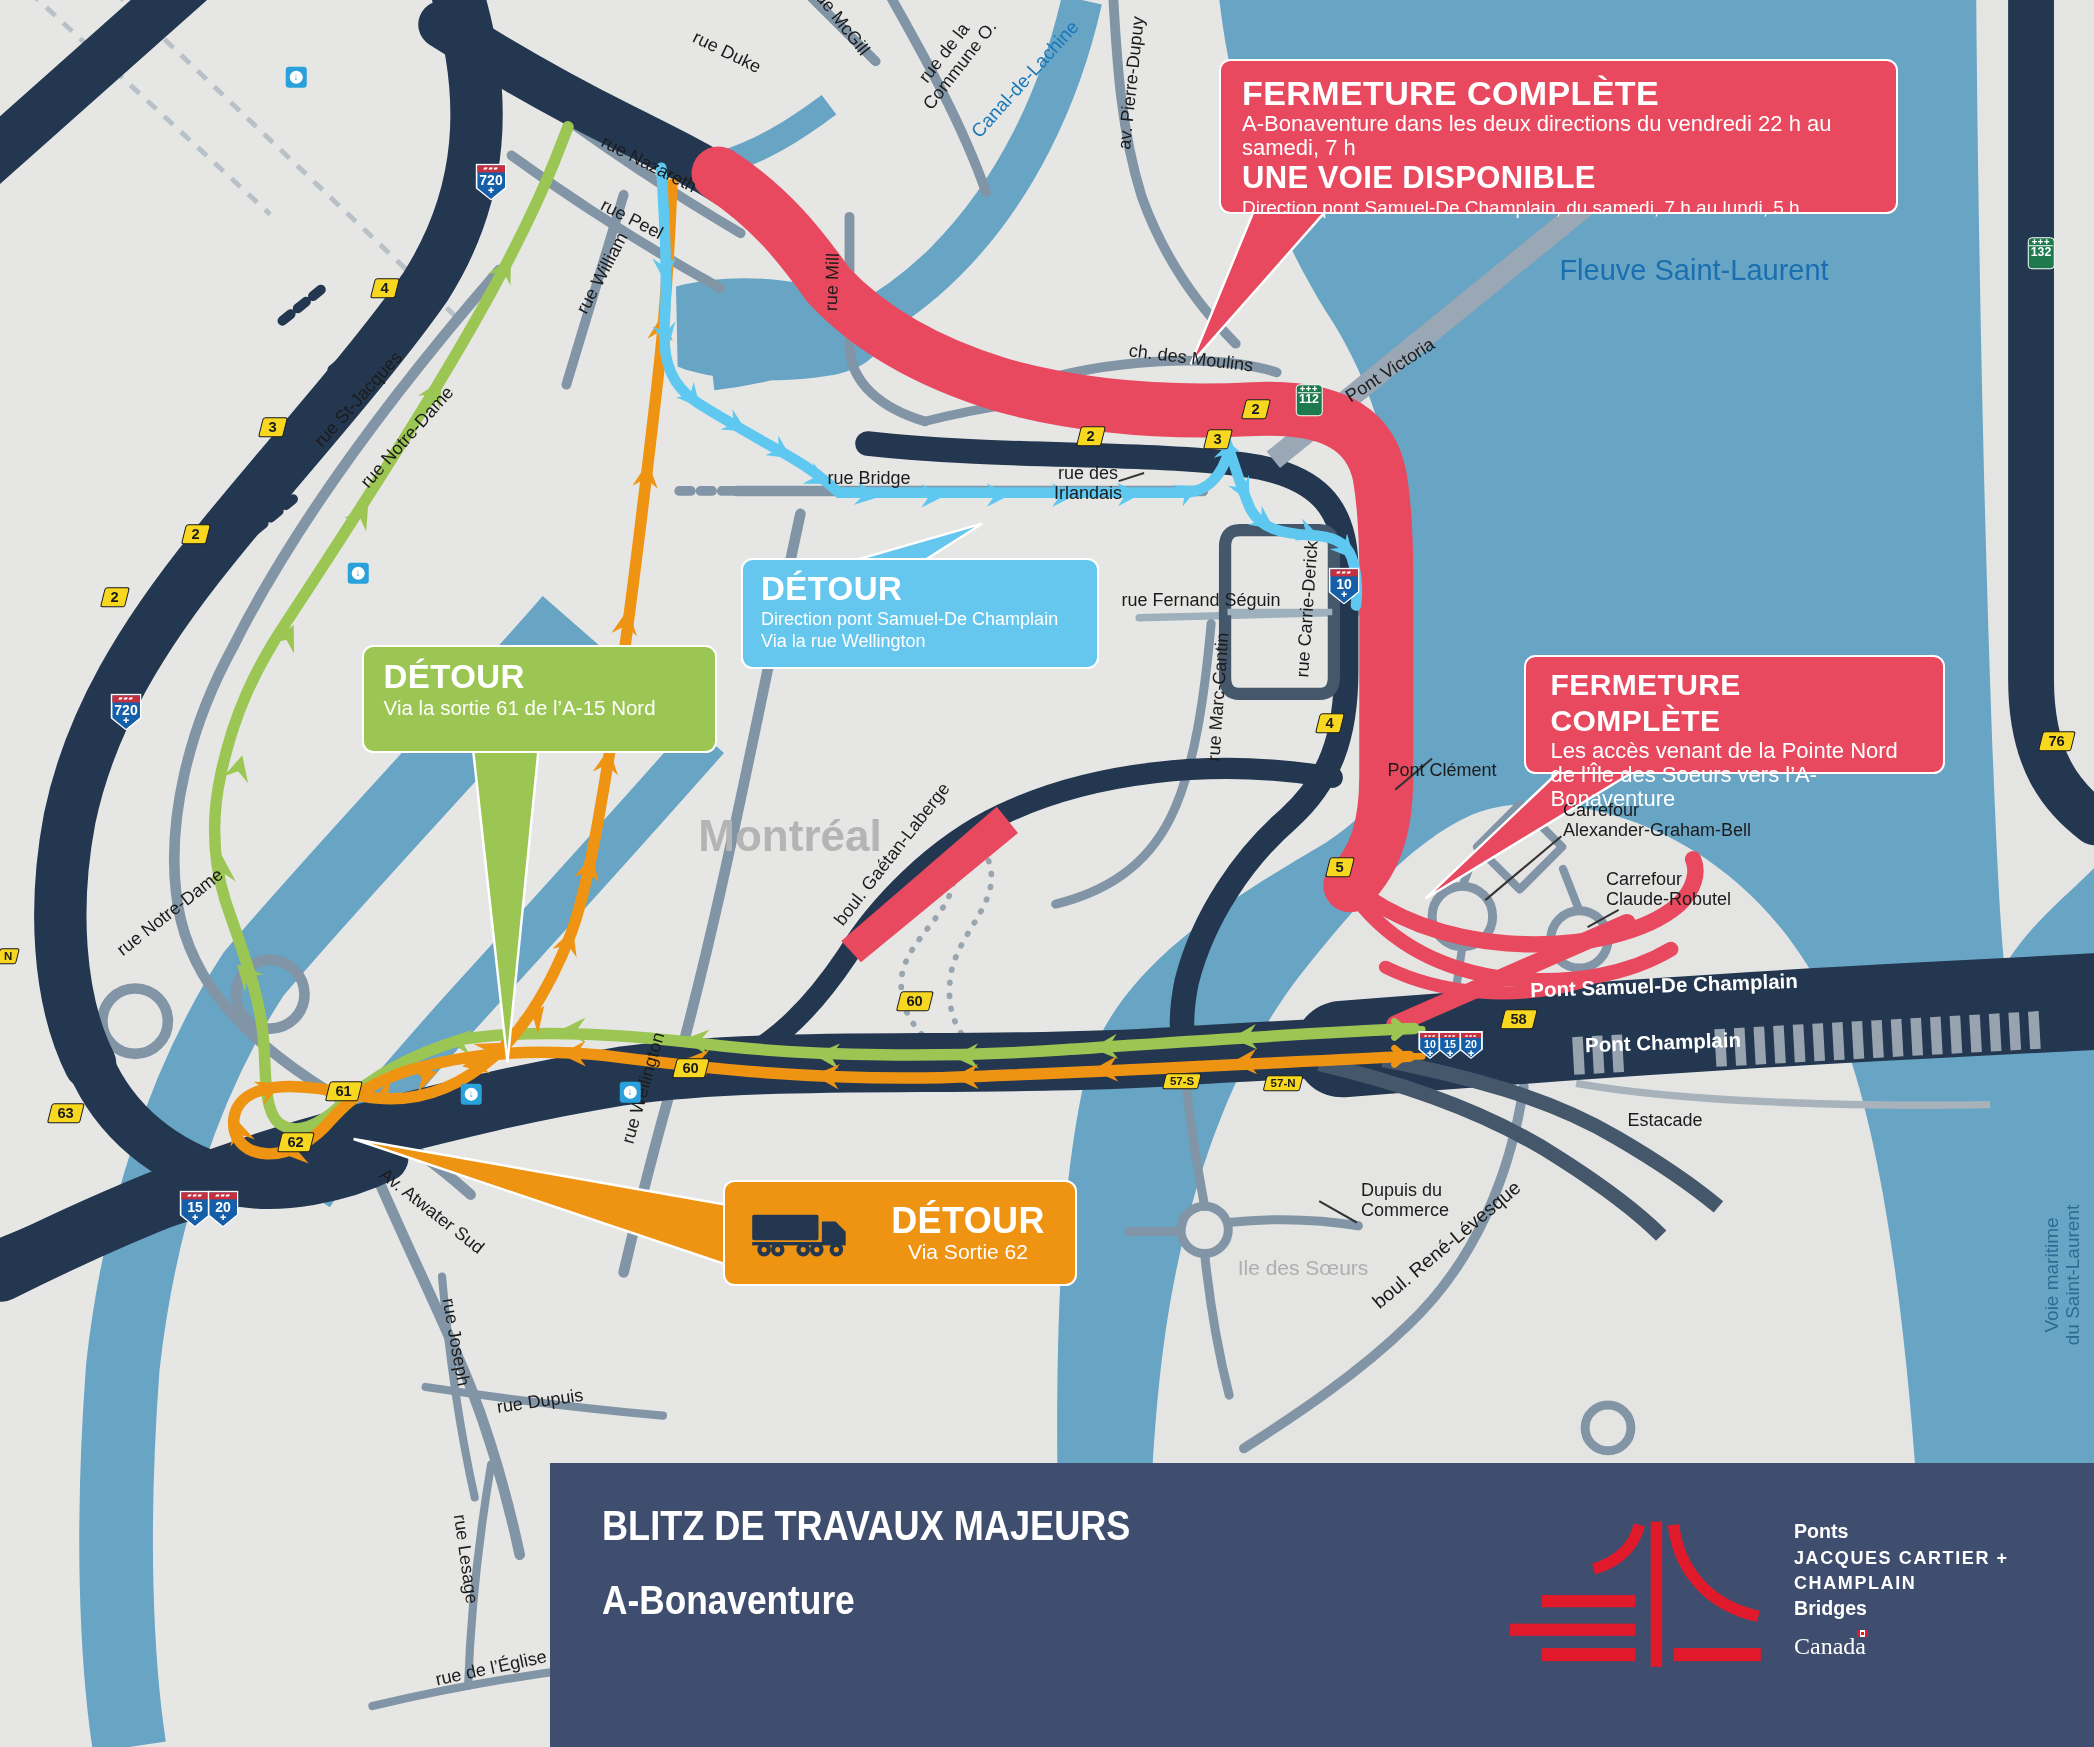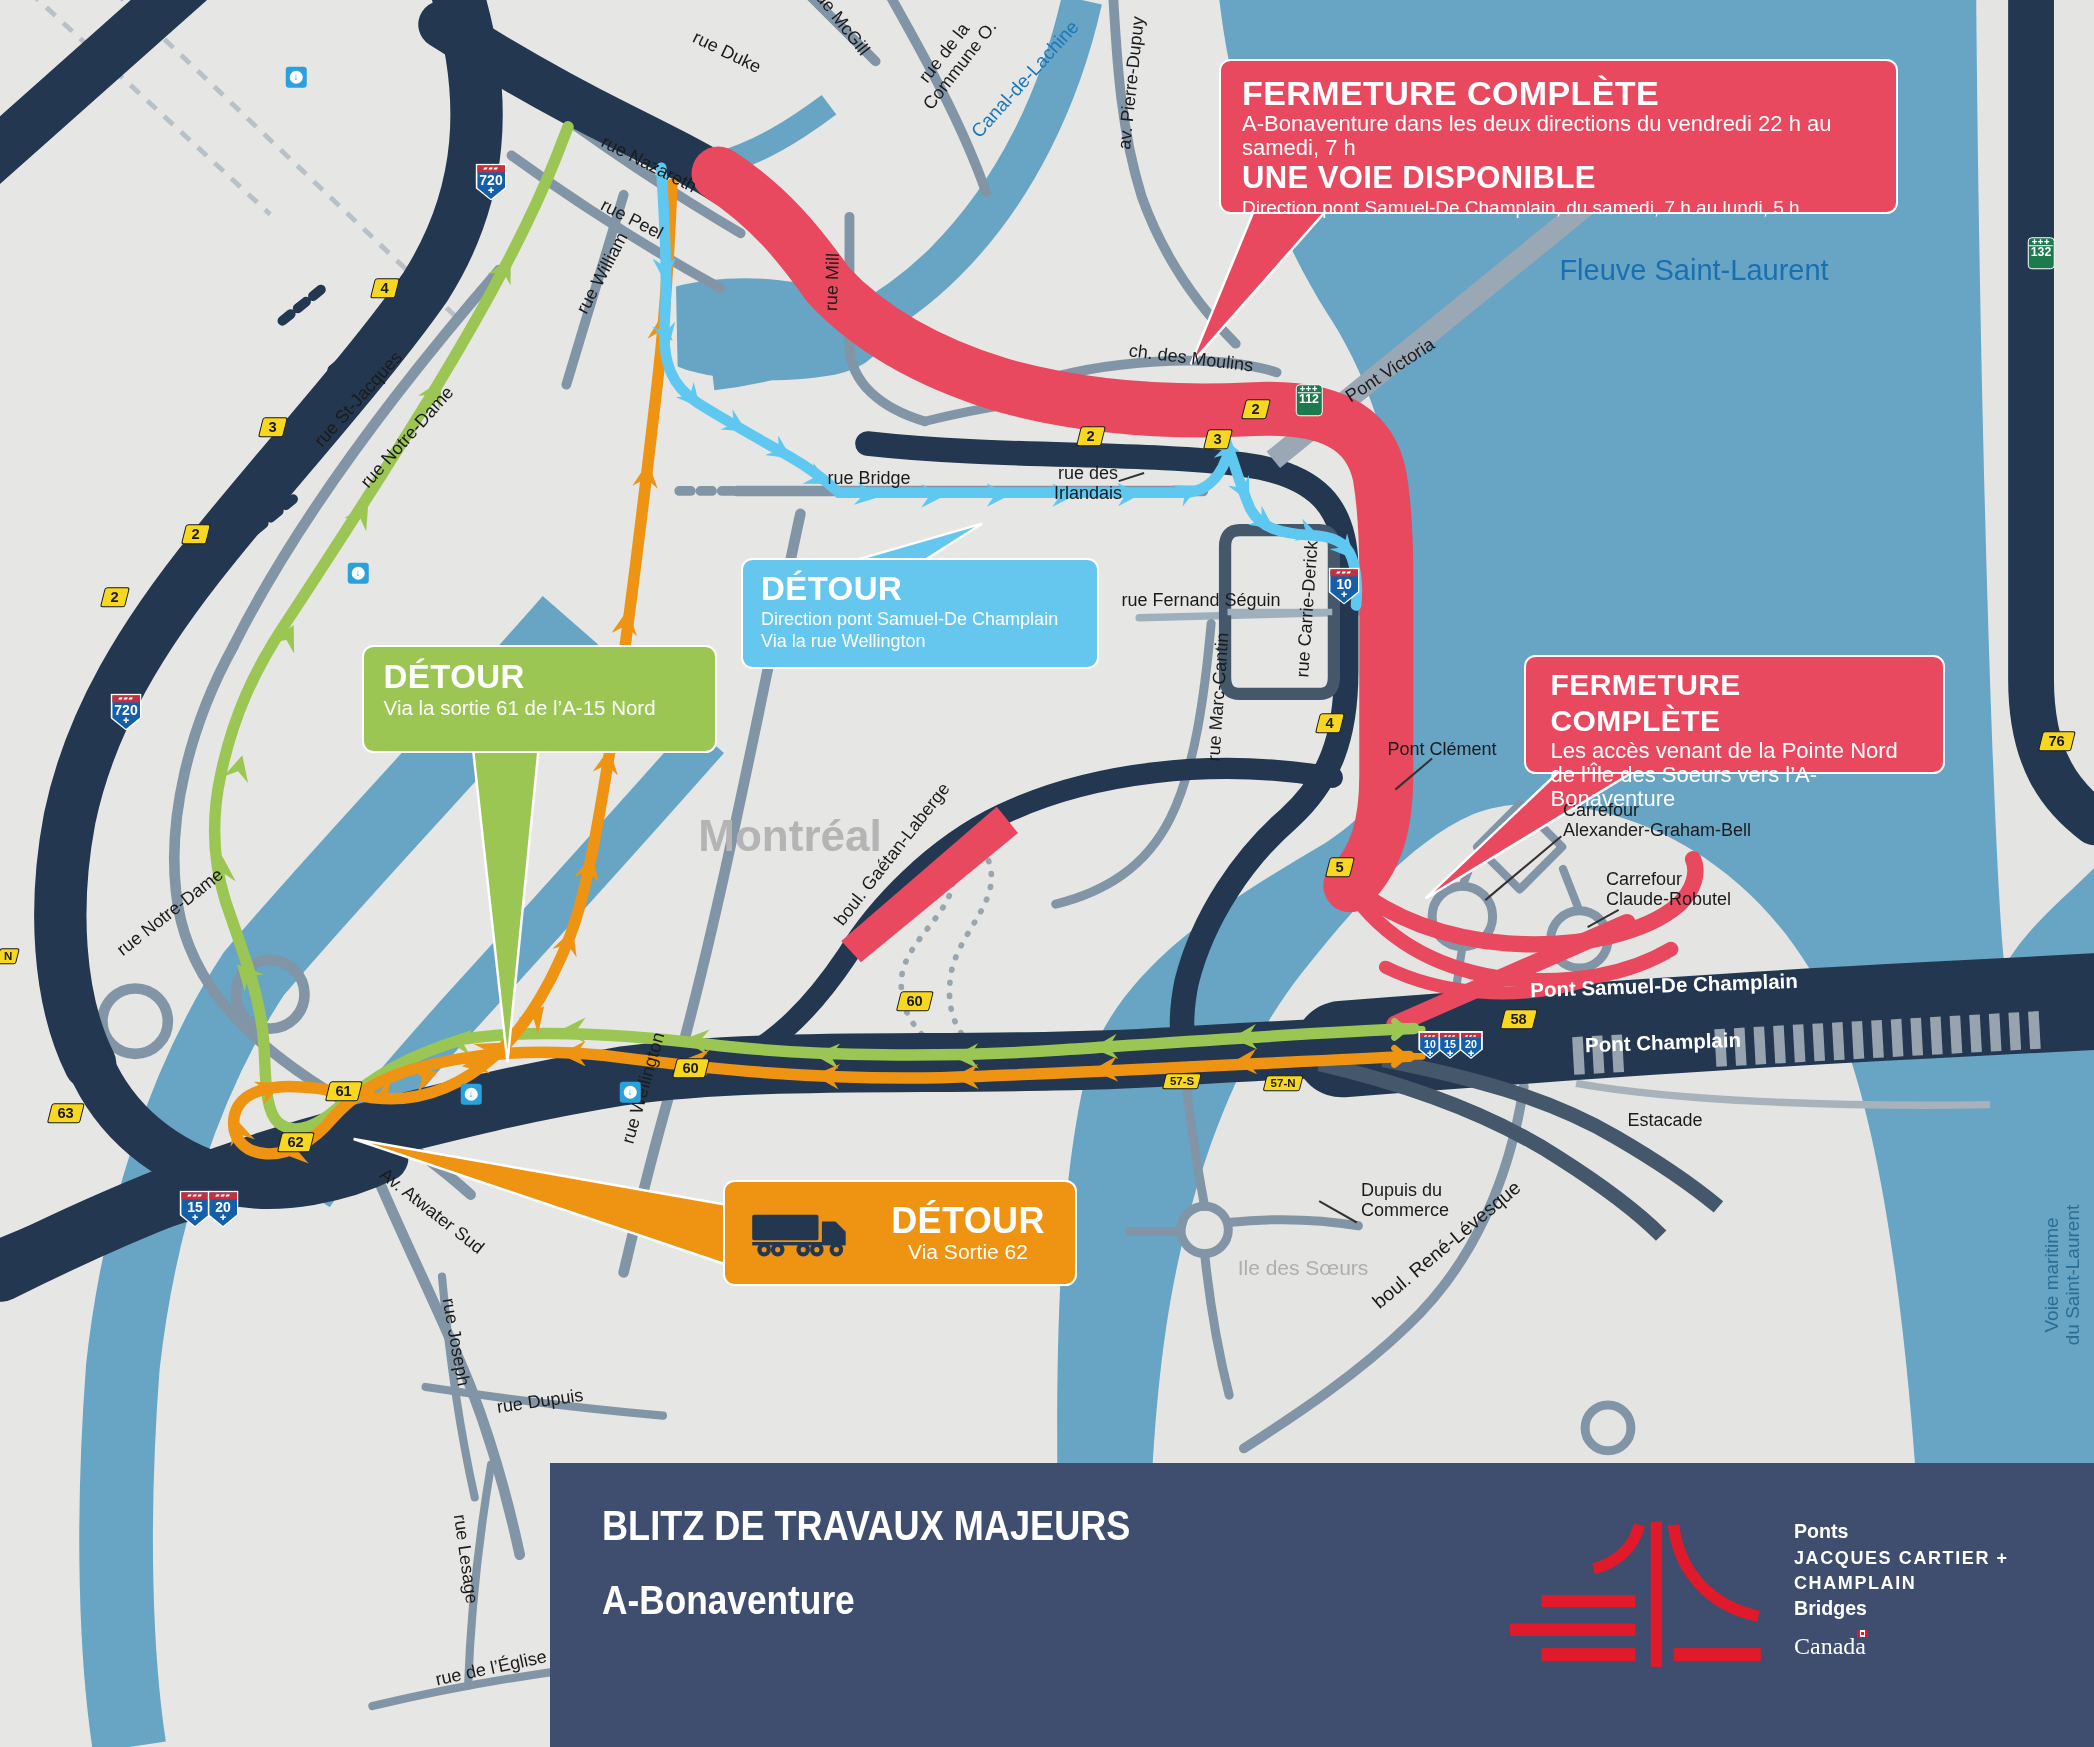--- a/index.html
+++ b/index.html
@@ -306,21 +306,21 @@
       </div>
       <div class="mlabel " style="left: 1201px; top: 600px; --r: 0deg;">
         <div>rue Fernand Séguin</div>
       </div>
       <div class="mlabel " style="left: 1307px; top: 609px; --r: -86deg;">
         <div>rue Carrie-Derick</div>
       </div>
       <div class="mlabel " style="left: 1218px; top: 697px; --r: -86deg;">
         <div>rue Marc-Cantin</div>
       </div>
-      <div class="mlabel " style="left: 1442px; top: 749px; --r: 0deg;">
+      <div class="mlabel " style="left: 1442px; top: 770px; --r: 0deg;">
         <div>Pont Clément</div>
       </div>
       <div class="mlabel c-left" style="left: 1563px; top: 820px; --r: 0deg;">
         <div>Carrefour</div>
         <div>Alexander-Graham-Bell</div>
       </div>
       <div class="mlabel c-left" style="left: 1606px; top: 889px; --r: 0deg;">
         <div>Carrefour</div>
         <div>Claude-Robutel</div>
       </div>

